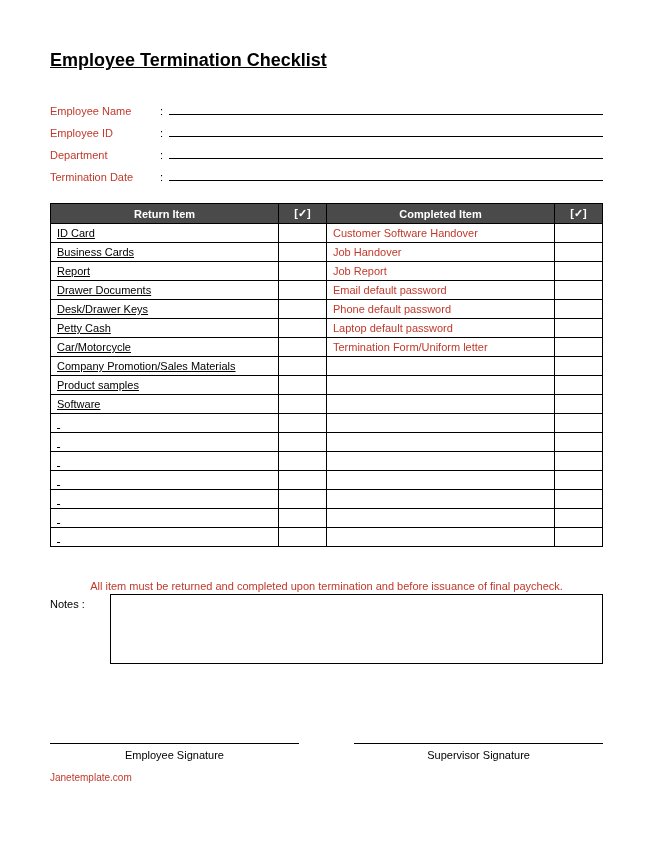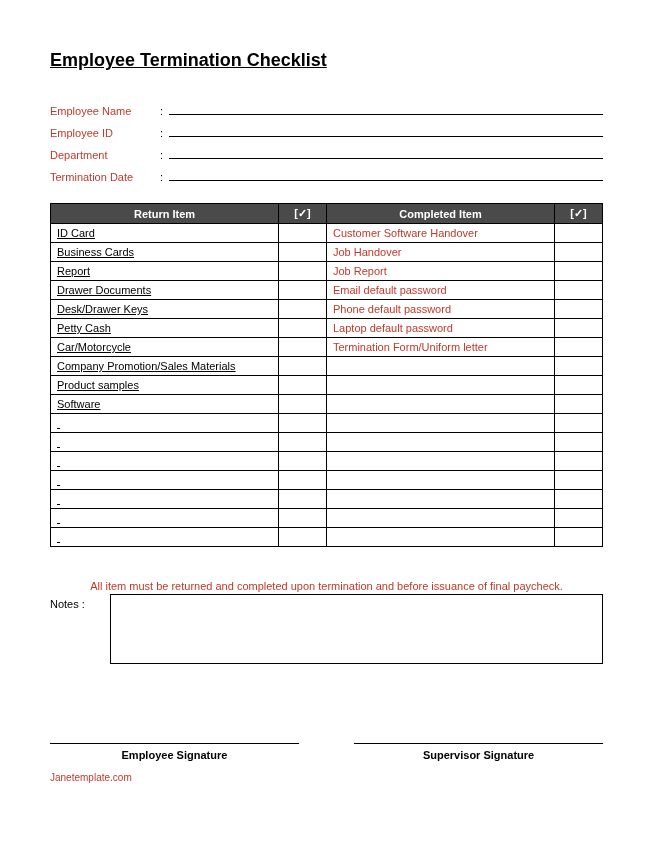--- a/index.html
+++ b/index.html
@@ -107,21 +107,20 @@
     .signature-section {
       display: flex;
       justify-content: space-between;
       margin-top: 60px;
       margin-bottom: 10px;
     }
 
     .signature-block {
       text-align: center;
       width: 45%;
-      font-weight: bold;
     }
 
     .signature-line {
       border-bottom: 1px solid #000;
       width: 100%;
       height: 20px;
       margin-bottom: 4px;
     }
 
     .signature-label {

